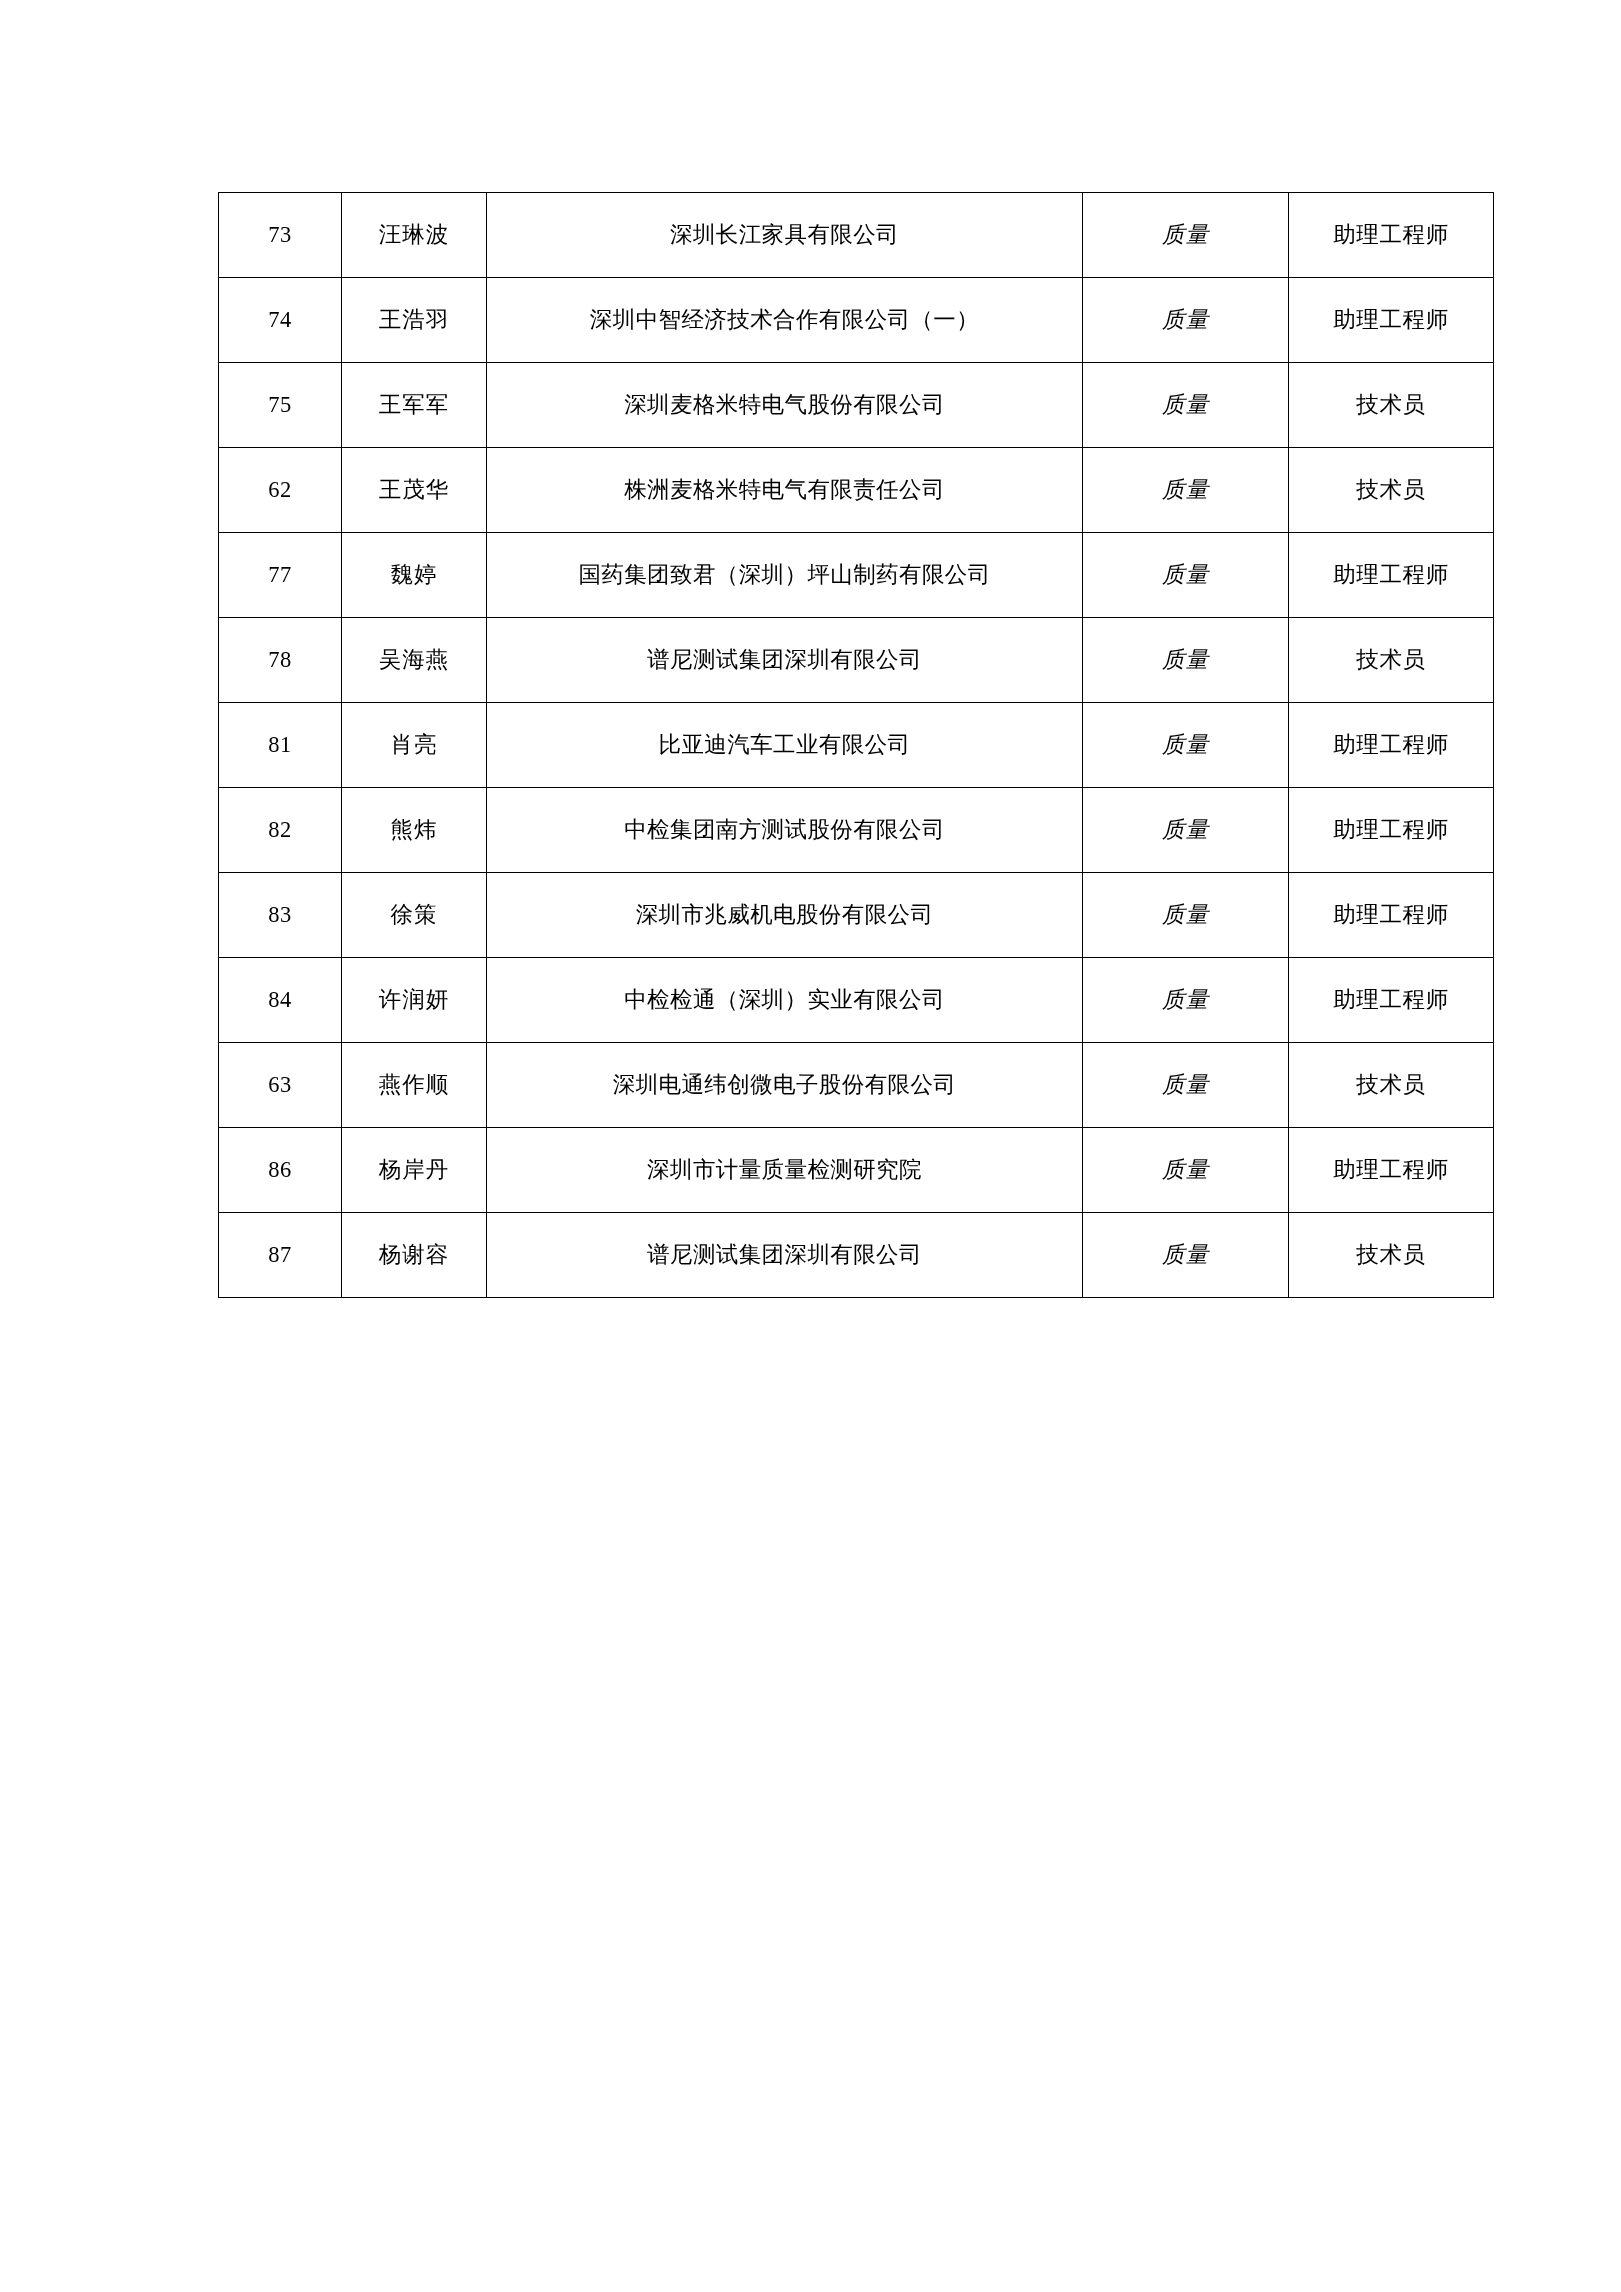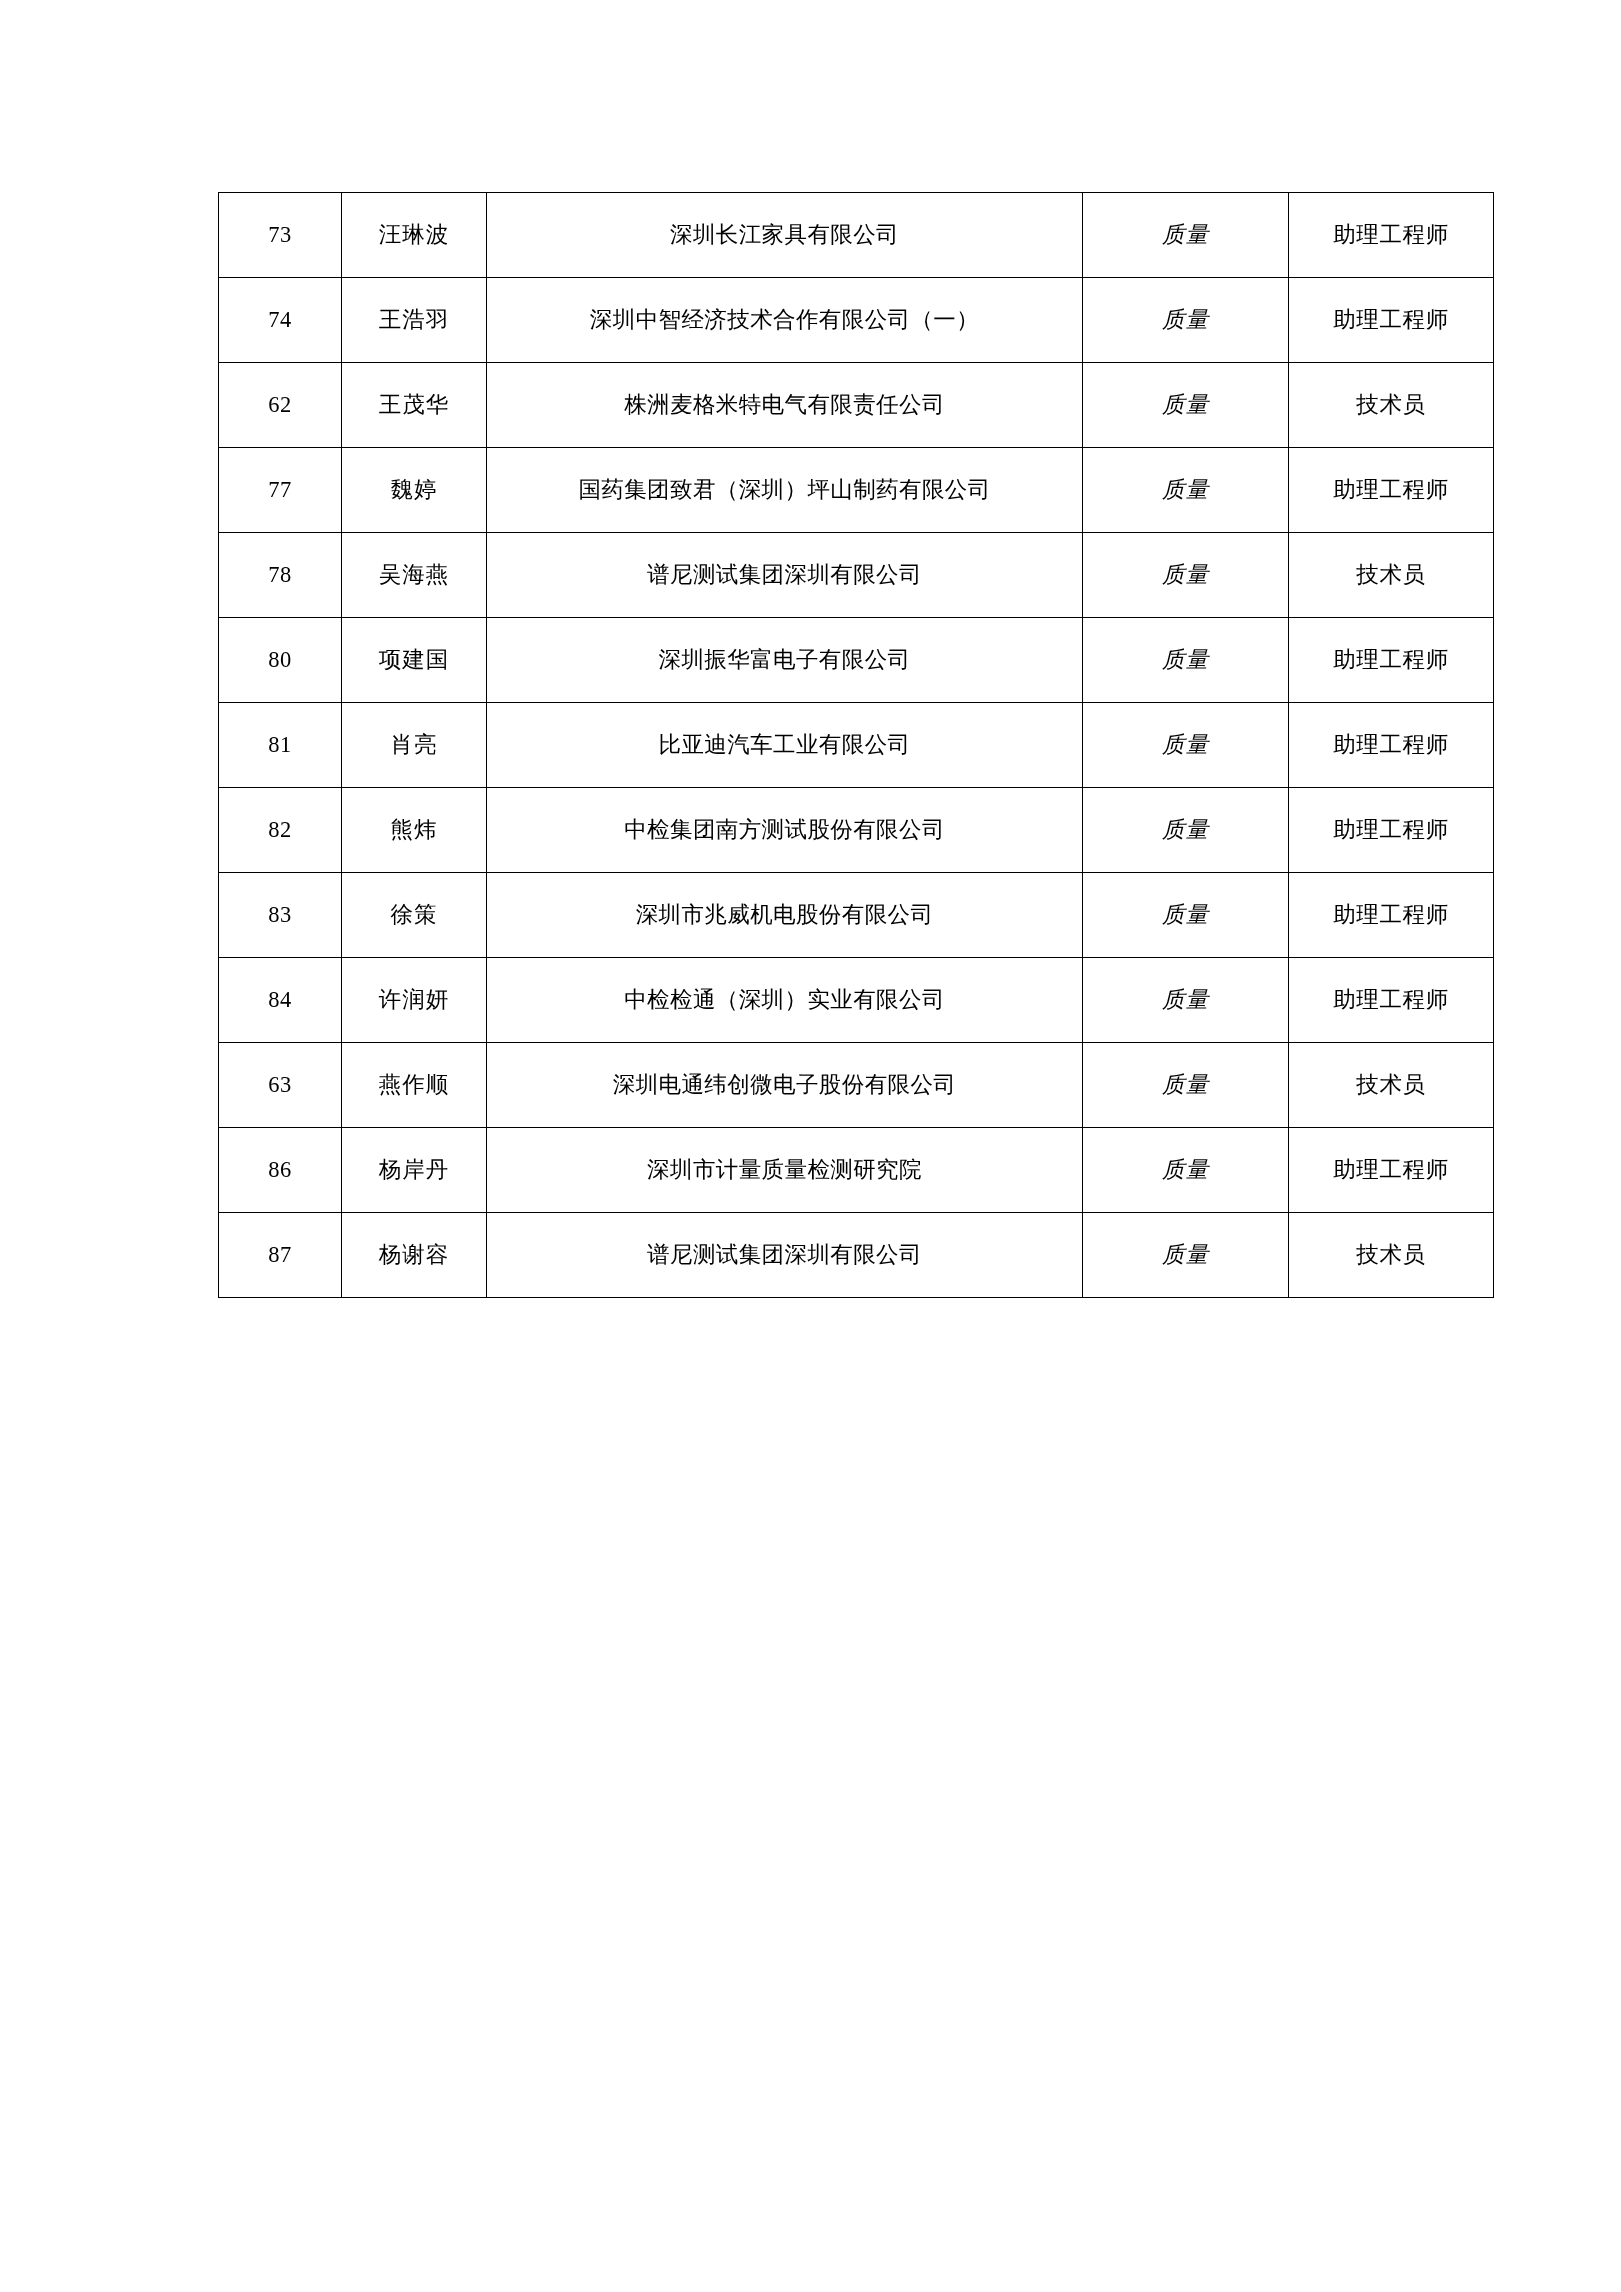--- a/index.html
+++ b/index.html
@@ -89,46 +89,46 @@
           <td class="title">助理工程师</td>
         </tr>
         <tr>
           <td class="index">74</td>
           <td class="name">王浩羽</td>
           <td class="org">深圳中智经济技术合作有限公司（一）</td>
           <td class="field">质量</td>
           <td class="title">助理工程师</td>
         </tr>
         <tr>
+          <td class="index">75</td>
+          <td class="name">王军军</td>
+          <td class="org">深圳麦格米特电气股份有限公司</td>
+          <td class="field">质量</td>
+          <td class="title">技术员</td>
+        </tr>
+        <tr>
           <td class="index">62</td>
           <td class="name">王茂华</td>
           <td class="org">株洲麦格米特电气有限责任公司</td>
           <td class="field">质量</td>
           <td class="title">技术员</td>
         </tr>
         <tr>
           <td class="index">77</td>
           <td class="name">魏婷</td>
           <td class="org">国药集团致君（深圳）坪山制药有限公司</td>
           <td class="field">质量</td>
           <td class="title">助理工程师</td>
         </tr>
         <tr>
           <td class="index">78</td>
           <td class="name">吴海燕</td>
           <td class="org">谱尼测试集团深圳有限公司</td>
           <td class="field">质量</td>
           <td class="title">技术员</td>
-        </tr>
-        <tr>
-          <td class="index">80</td>
-          <td class="name">项建国</td>
-          <td class="org">深圳振华富电子有限公司</td>
-          <td class="field">质量</td>
-          <td class="title">助理工程师</td>
         </tr>
         <tr>
           <td class="index">81</td>
           <td class="name">肖亮</td>
           <td class="org">比亚迪汽车工业有限公司</td>
           <td class="field">质量</td>
           <td class="title">助理工程师</td>
         </tr>
         <tr>
           <td class="index">82</td>

